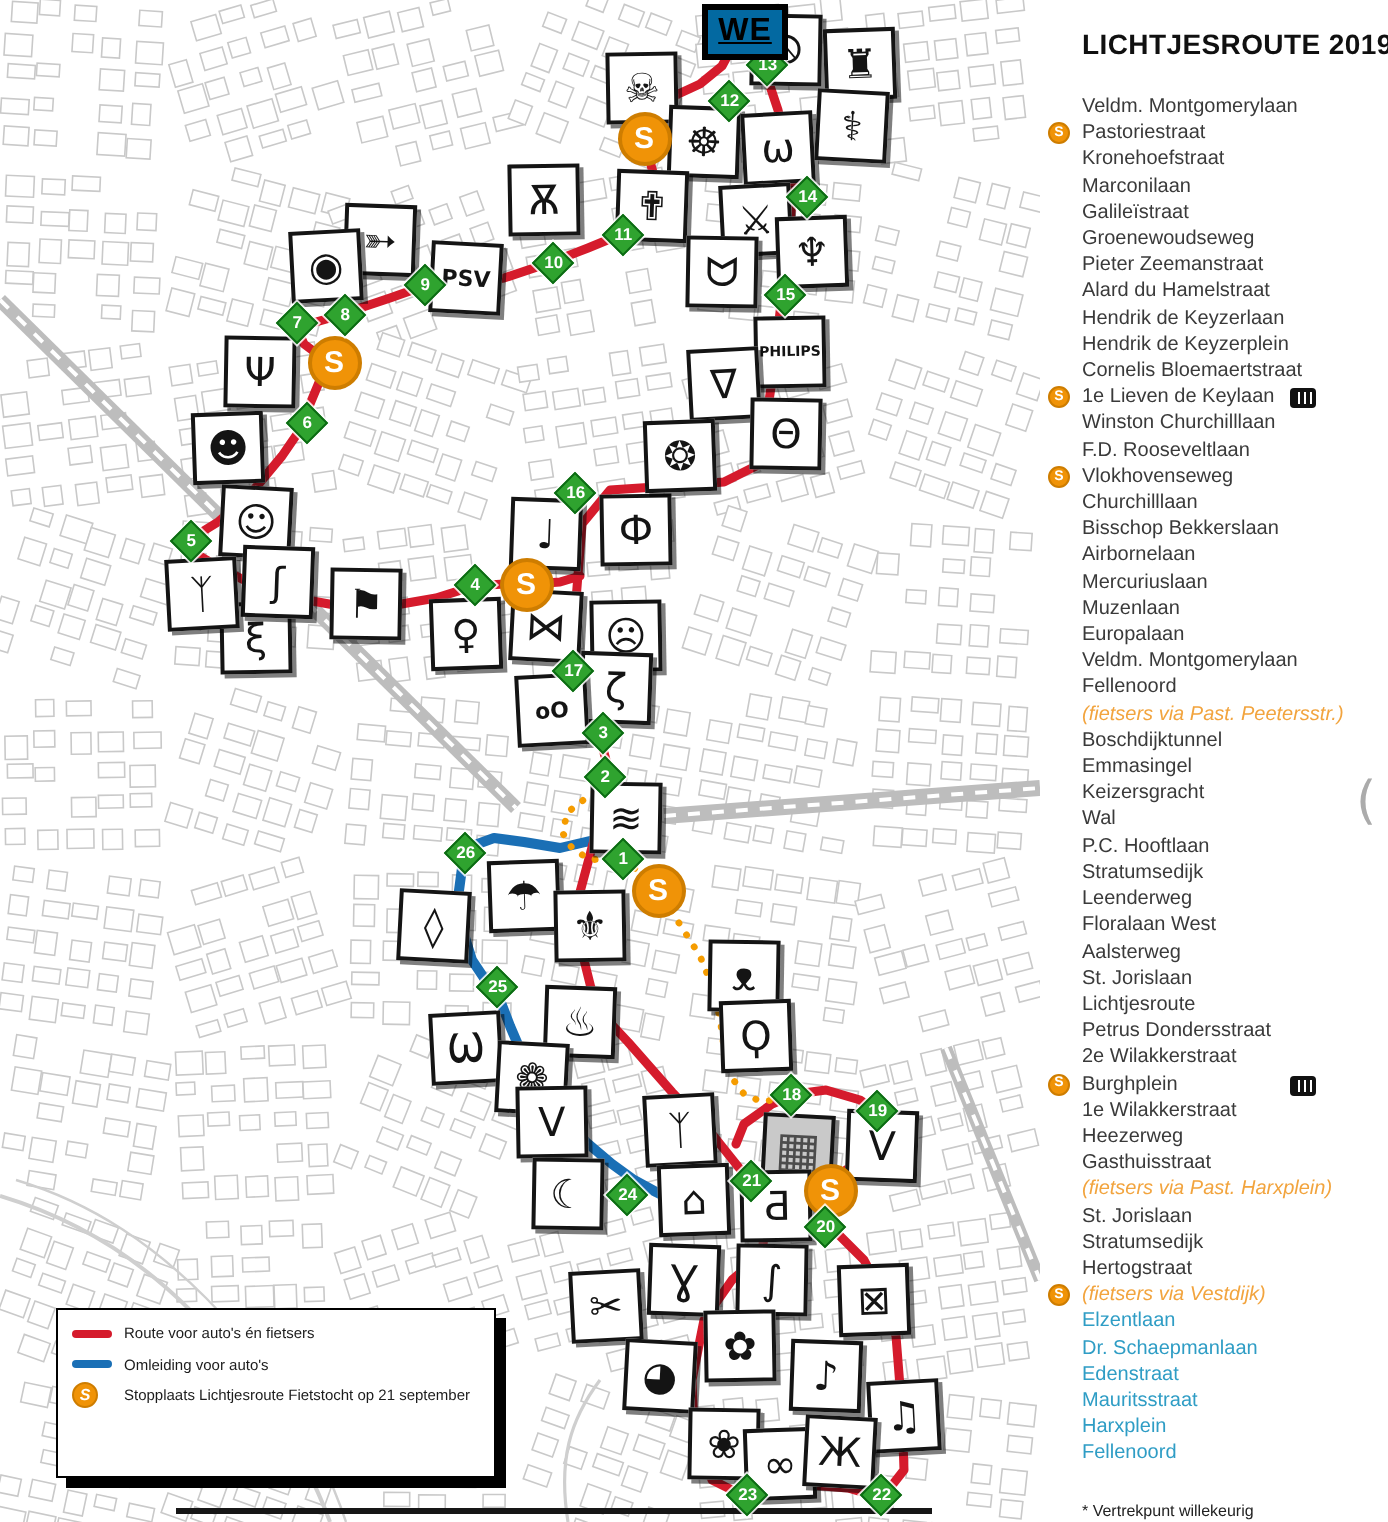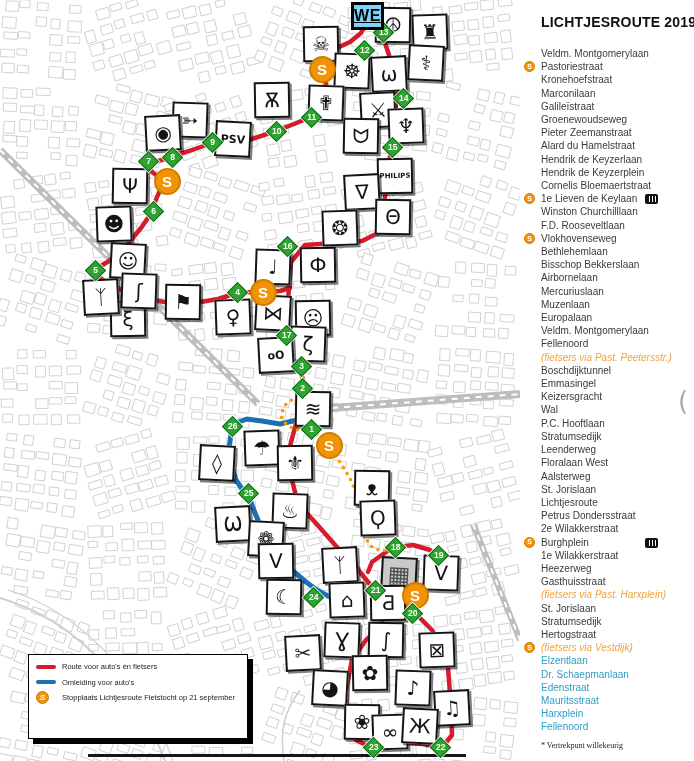--- a/index.html
+++ b/index.html
@@ -12,21 +12,21 @@
         box-shadow:2px 2px 0 rgba(0,0,0,.5);display:flex;align-items:center;justify-content:center;
         color:#141414;font-family:"DejaVu Sans",sans-serif;z-index:2;box-sizing:border-box;}
   .ibox.building{background:#c9c9c9;color:#4c4c4c;}
   .stop{position:absolute;width:27px;height:27px;border-radius:50%;background:#f09307;
         border:2px solid #ce7d00;color:#fff;font-weight:bold;font-size:15px;display:flex;
         align-items:center;justify-content:center;z-index:3;box-sizing:border-box;}
   .mk{position:absolute;width:15px;height:15px;background:#2fa32f;border:1.5px solid #0c6b14;
       transform:rotate(45deg);z-index:4;display:flex;align-items:center;justify-content:center;
       box-shadow:0 0 0 1px rgba(255,255,255,.85);box-sizing:border-box;}
   .mk span{transform:rotate(-45deg);color:#fff;font-weight:bold;font-size:8.5px;line-height:1;}
-  #we-box{position:absolute;left:351px;top:2px;width:33px;height:28px;background:#7dd3fc;
+  #we-box{position:absolute;left:351px;top:2px;width:43px;height:28px;background:#0369a1;
           border:3px solid #000;display:flex;align-items:center;justify-content:center;
           font-weight:bold;font-size:16px;color:#000;z-index:4;box-sizing:border-box;letter-spacing:.5px;text-decoration:underline;}
   #bottom-line{position:absolute;left:88px;top:754px;width:378px;height:2.5px;background:#161616;z-index:1;}
   
   #legend{position:absolute;left:28px;top:654px;width:220px;height:85px;background:#fff;
           border:1.5px solid #000;box-shadow:5px 5px 0 #000;z-index:6;padding:4px 0 0 7px;box-sizing:border-box;}
   .lrow{display:flex;align-items:center;height:15.4px;}
   .sw{flex:0 0 26px;display:flex;align-items:center;}
   .ltext{font-size:7.5px;color:#1c1c1c;white-space:nowrap;}
   .sw-line{width:20px;height:4px;border-radius:2px;}
@@ -43,21 +43,21 @@
   #street-list{list-style:none;margin:17px 0 0 0;padding:0;font-size:10px;line-height:13.2px;color:#3a3a3a;}
   #street-list li{position:relative;white-space:nowrap;}
   #street-list li.orange{color:#f2a43e;font-style:italic;}
   #street-list li.blue{color:#2f9dc5;}
   .s-dot{position:absolute;left:-17px;top:1px;width:11px;height:11px;border-radius:50%;background:#f09307;
          border:1px solid #ce7d00;color:#fff;font-size:7px;font-weight:bold;display:flex;align-items:center;
          justify-content:center;box-sizing:border-box;font-style:normal;}
   .flats{position:absolute;left:104px;top:2px;width:13px;height:10px;background:#111;border-radius:2px;
          background-image:repeating-linear-gradient(90deg,transparent 0 2px,#fff 2px 3px);
          background-size:9px 6px;background-position:2px 2px;background-repeat:no-repeat;}
-  #footnote{font-size:8px;color:#222;margin-top:7px;font-family:Liberation Serif, serif;}
+  #footnote{font-size:8px;color:#222;margin-top:17px;}
   #edge-artifact{position:absolute;left:678px;top:386px;font-size:26px;color:#ababab;z-index:1;
                  font-family:"DejaVu Sans",sans-serif;}
 </style>
 </head>
 <body>
 
 <div id="stage">
 
   <div id="map">
     <svg id="map-svg" width="520" height="761">
@@ -1617,21 +1617,21 @@
         <li class="">Groenewoudseweg</li>
         <li class="">Pieter Zeemanstraat</li>
         <li class="">Alard du Hamelstraat</li>
         <li class="">Hendrik de Keyzerlaan</li>
         <li class="">Hendrik de Keyzerplein</li>
         <li class="">Cornelis Bloemaertstraat</li>
         <li class="">1e Lieven de Keylaan<span class="s-dot">S</span><span class="flats"></span></li>
         <li class="">Winston Churchilllaan</li>
         <li class="">F.D. Rooseveltlaan</li>
         <li class="">Vlokhovenseweg<span class="s-dot">S</span></li>
-        <li class="">Bethlehemlaan</li>
+        <li class="">Churchilllaan</li>
         <li class="">Bisschop Bekkerslaan</li>
         <li class="">Airbornelaan</li>
         <li class="">Mercuriuslaan</li>
         <li class="">Muzenlaan</li>
         <li class="">Europalaan</li>
         <li class="">Veldm. Montgomerylaan</li>
         <li class="">Fellenoord</li>
         <li class="orange">(fietsers via Past. Peetersstr.)</li>
         <li class="">Boschdijktunnel</li>
         <li class="">Emmasingel</li>

